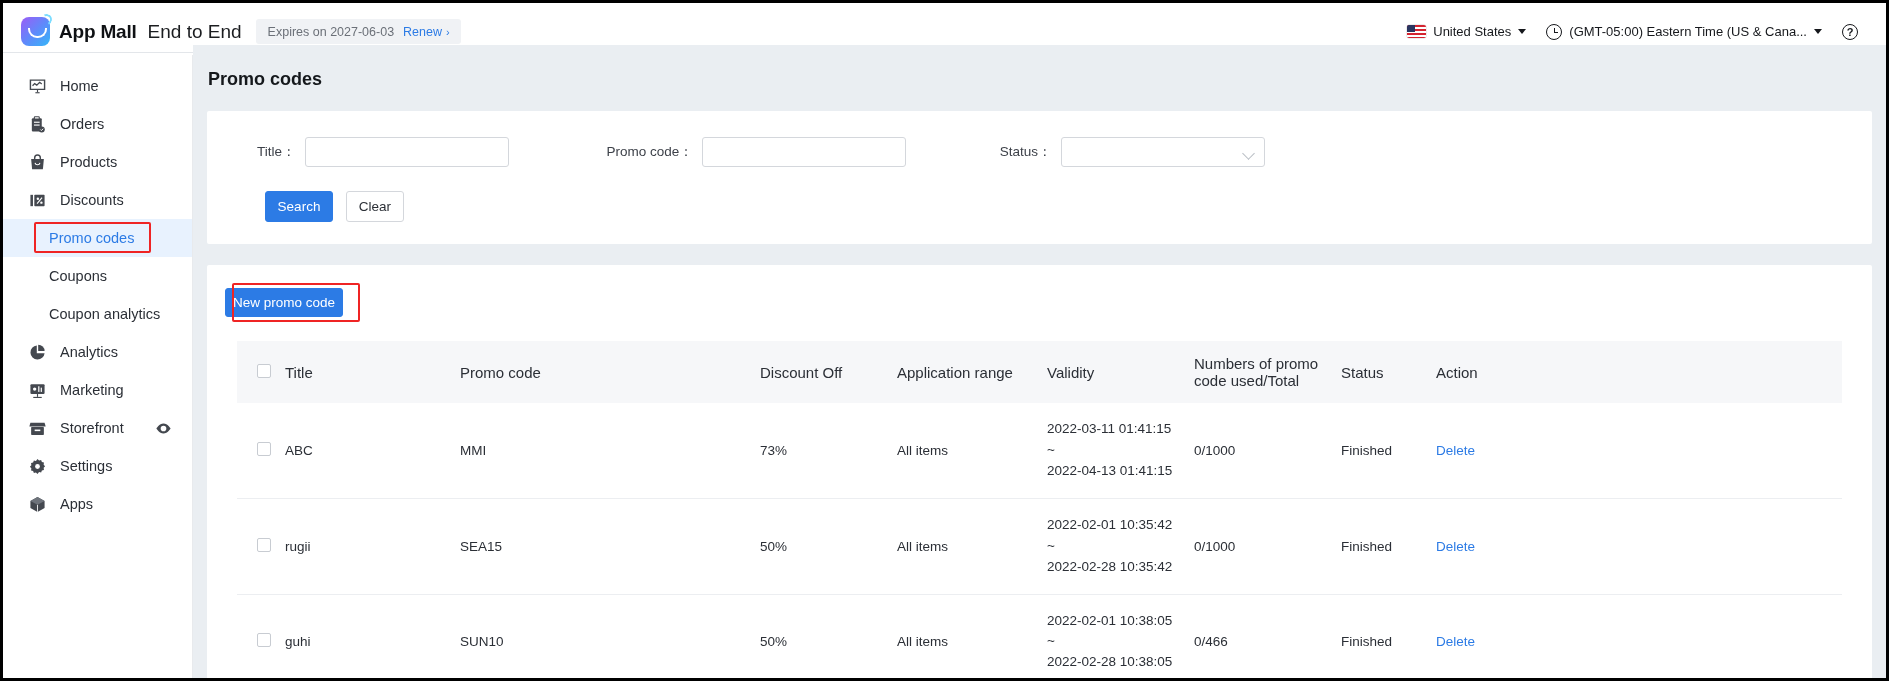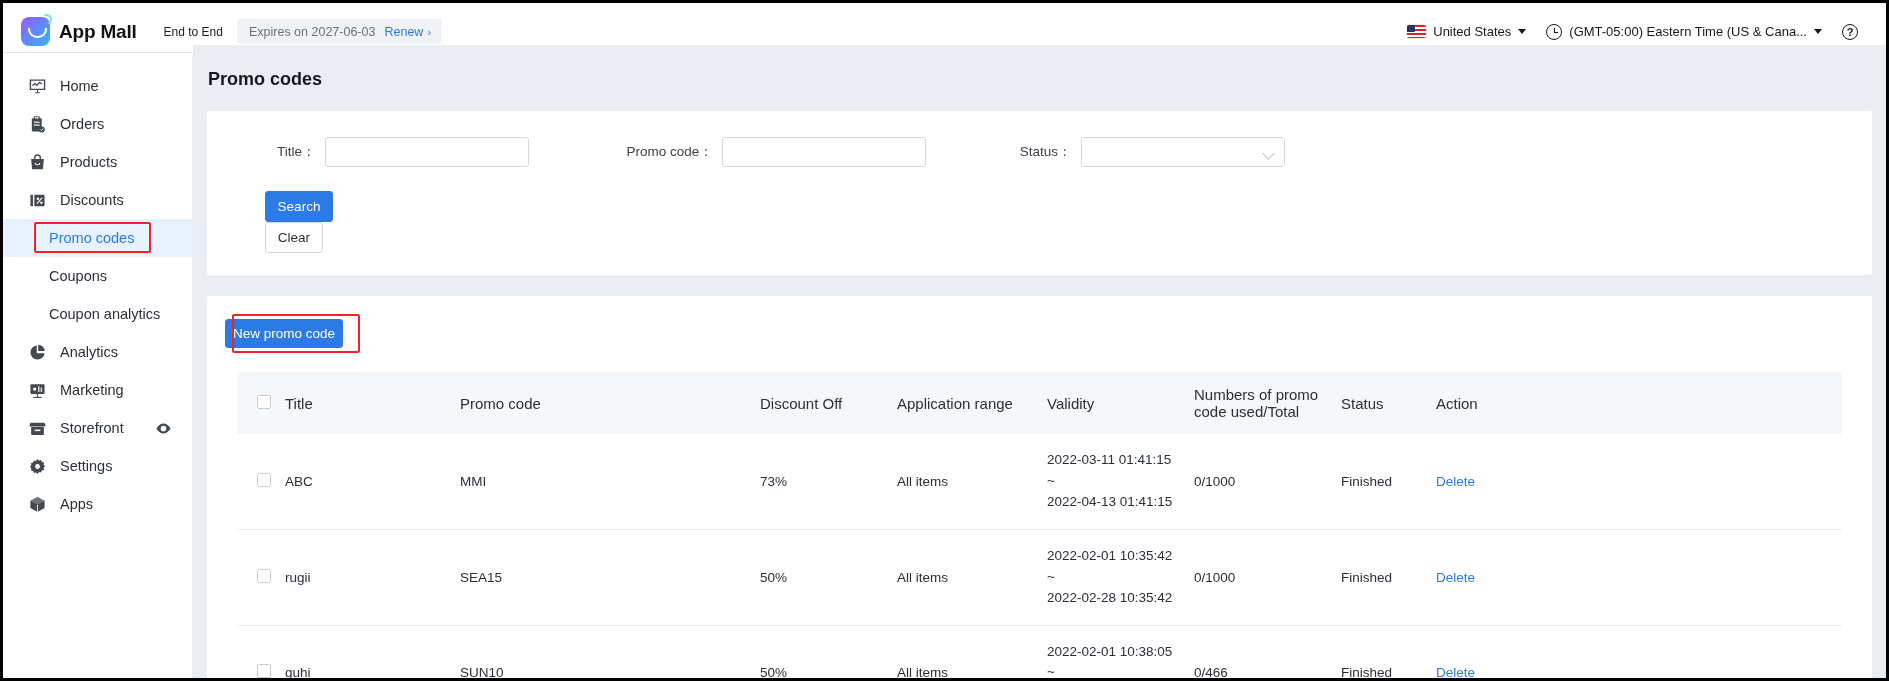--- a/index.html
+++ b/index.html
@@ -37,21 +37,21 @@
     border: 2.3px solid #fff; border-top: none;
     border-radius: 0 0 9px 9px;
   }
   .logo-mark::before {
     content: ""; position: absolute; right: -2px; top: -3px;
     width: 7px; height: 7px; border-radius: 50%;
     border: 2px solid #7bdcff; border-left-color: transparent; border-bottom-color: transparent;
     transform: rotate(20deg);
   }
   .brand-name { font-size: 19px; font-weight: bold; color: #0f1114; letter-spacing: -.2px; }
-  .brand-sub { font-size: 12px; color: #1b1d20; margin-left: 18px; }
+  .brand-sub { font-size: 19px; color: #1b1d20; margin-left: 2px; }
 
   .expire-chip {
     margin-left: 14px; height: 25px;
     background: #f0f2f5; border-radius: 3px;
     display: flex; align-items: center; gap: 9px;
     padding: 0 11px 0 12px;
     font-size: 12.5px;
   }
   .expire-text { color: #6b7078; }
   .renew-link { color: #2c7be5; display: flex; align-items: center; gap: 4px; }
@@ -122,42 +122,42 @@
   .page-title {
     font-size: 18px; font-weight: bold; color: #15181c;
     padding: 24px 0 0 15px;
   }
   .card {
     background: #fff; margin: 21px 14px 0 14px;
     border-radius: 2px;
   }
   .filter-card { padding: 26px 0 22px 0; }
 
-  .filter-row { display: flex; align-items: flex-start; padding-left: 70px; }
+  .filter-row { display: flex; align-items: flex-start; padding-left: 50px; }
   .f-group { display: flex; align-items: center; }
   .f-label { font-size: 13.5px; color: #3d4149; white-space: nowrap; }
   .f-input {
     width: 204px; height: 30px; border: 1px solid #d4d7dc; border-radius: 3px;
     margin-left: 9px; background: #fff; font-size: 13px; padding: 0 9px;
     outline: none; font-family: "Liberation Sans", sans-serif;
   }
   .f-group.promo { margin-left: 98px; }
   .f-group.status { margin-left: 94px; }
   .f-select {
     width: 204px; height: 30px; border: 1px solid #d4d7dc; border-radius: 3px;
     margin-left: 9px; background: #fff; position: relative; display: flex;
     align-items: center; padding: 0 9px; font-size: 13px; color: #2b2f36;
   }
   .sel-chev {
     position: absolute; right: 11px; top: 11px;
     width: 9px; height: 9px;
     border-left: 1.6px solid #b8bdc4; border-bottom: 1.6px solid #b8bdc4;
     transform: rotate(-45deg);
   }
-  .btn-row { display: flex; padding: 24px 0 0 58px; flex-direction: column; }
+  .btn-row { display: flex; gap: 13px; padding: 24px 0 0 58px; }
   .btn {
     height: 31px; border-radius: 3px; font-size: 13.5px;
     display: flex; align-items: center; justify-content: center;
     cursor: pointer; font-family: "Liberation Sans", sans-serif;
   }
   .btn-primary { background: #2c7be5; color: #fff; border: 1px solid #2c7be5; width: 68px; }
   .btn-default { background: #fff; color: #2b2f36; border: 1px solid #d4d7dc; width: 58px; }
 
   .table-card { padding: 23px 0 0 0; margin-bottom: 0; }
   .new-btn-wrap { padding-left: 18px; position: relative; display: inline-block; }

